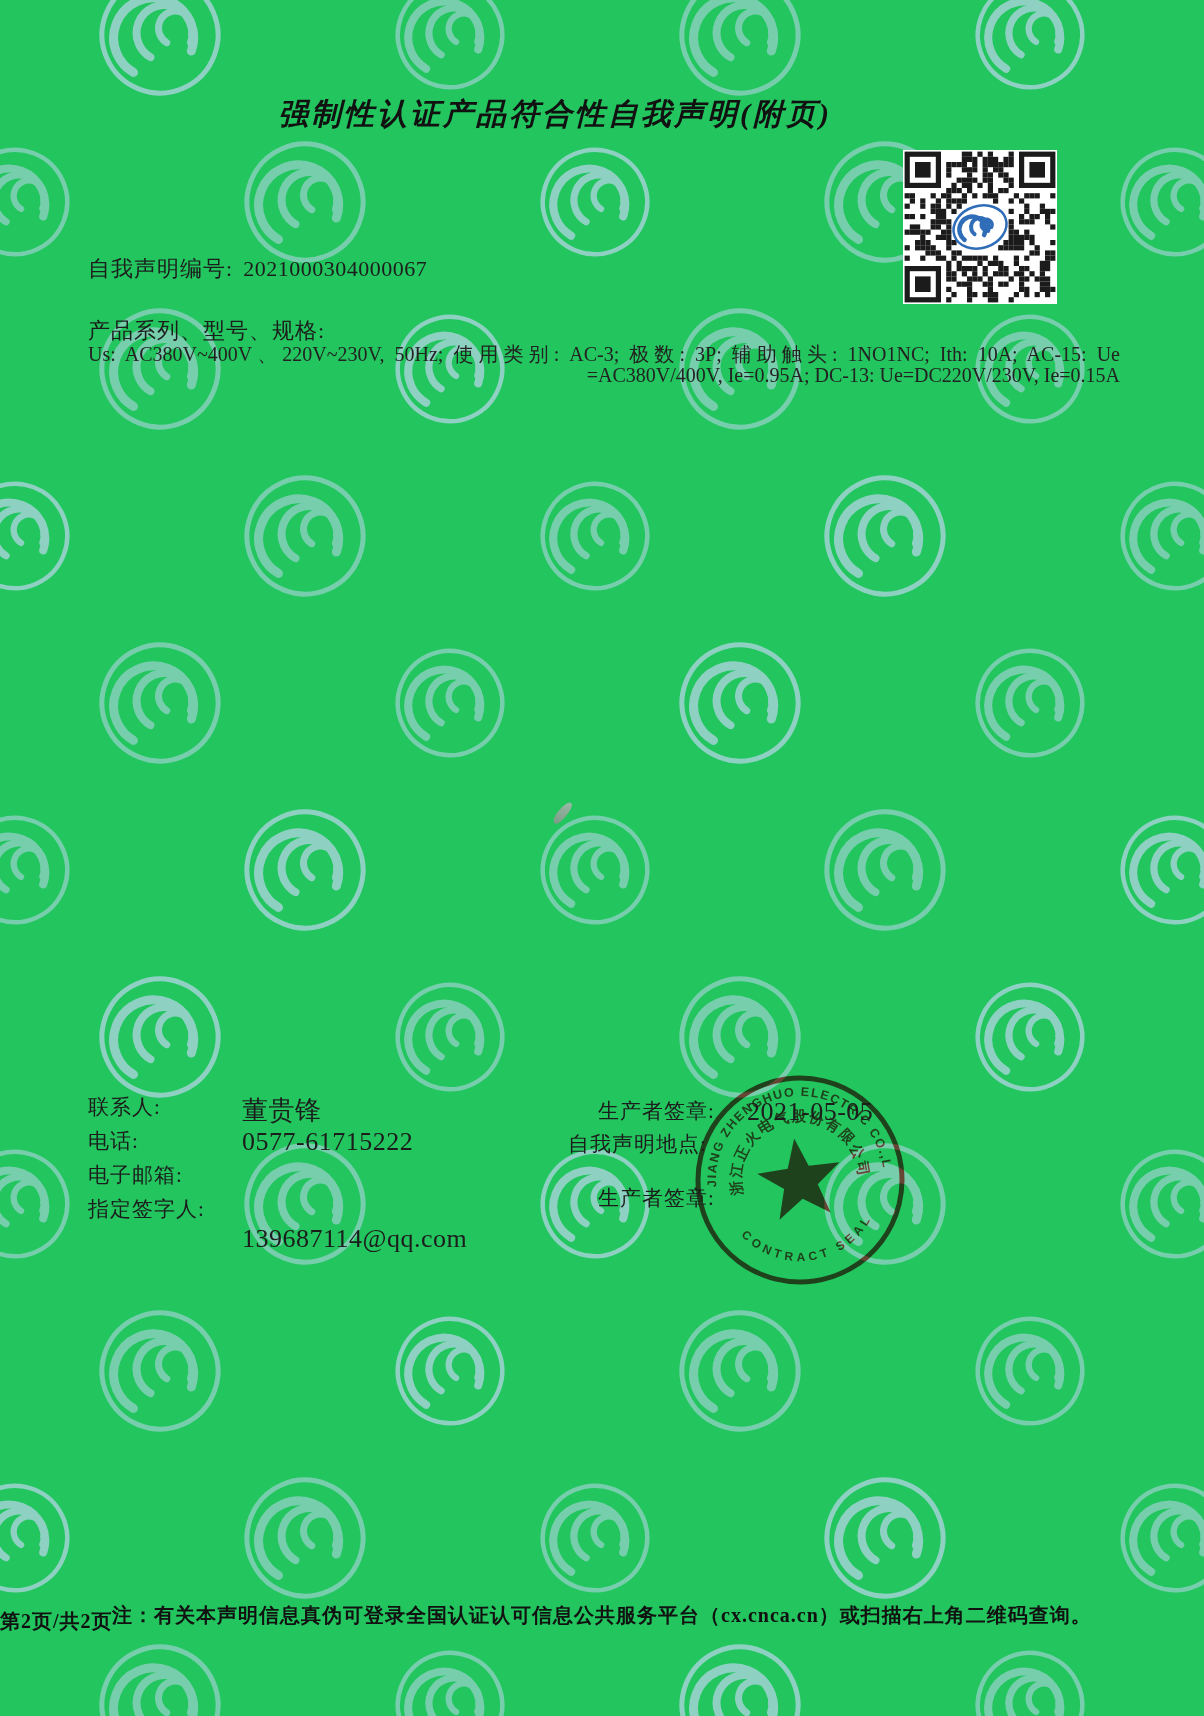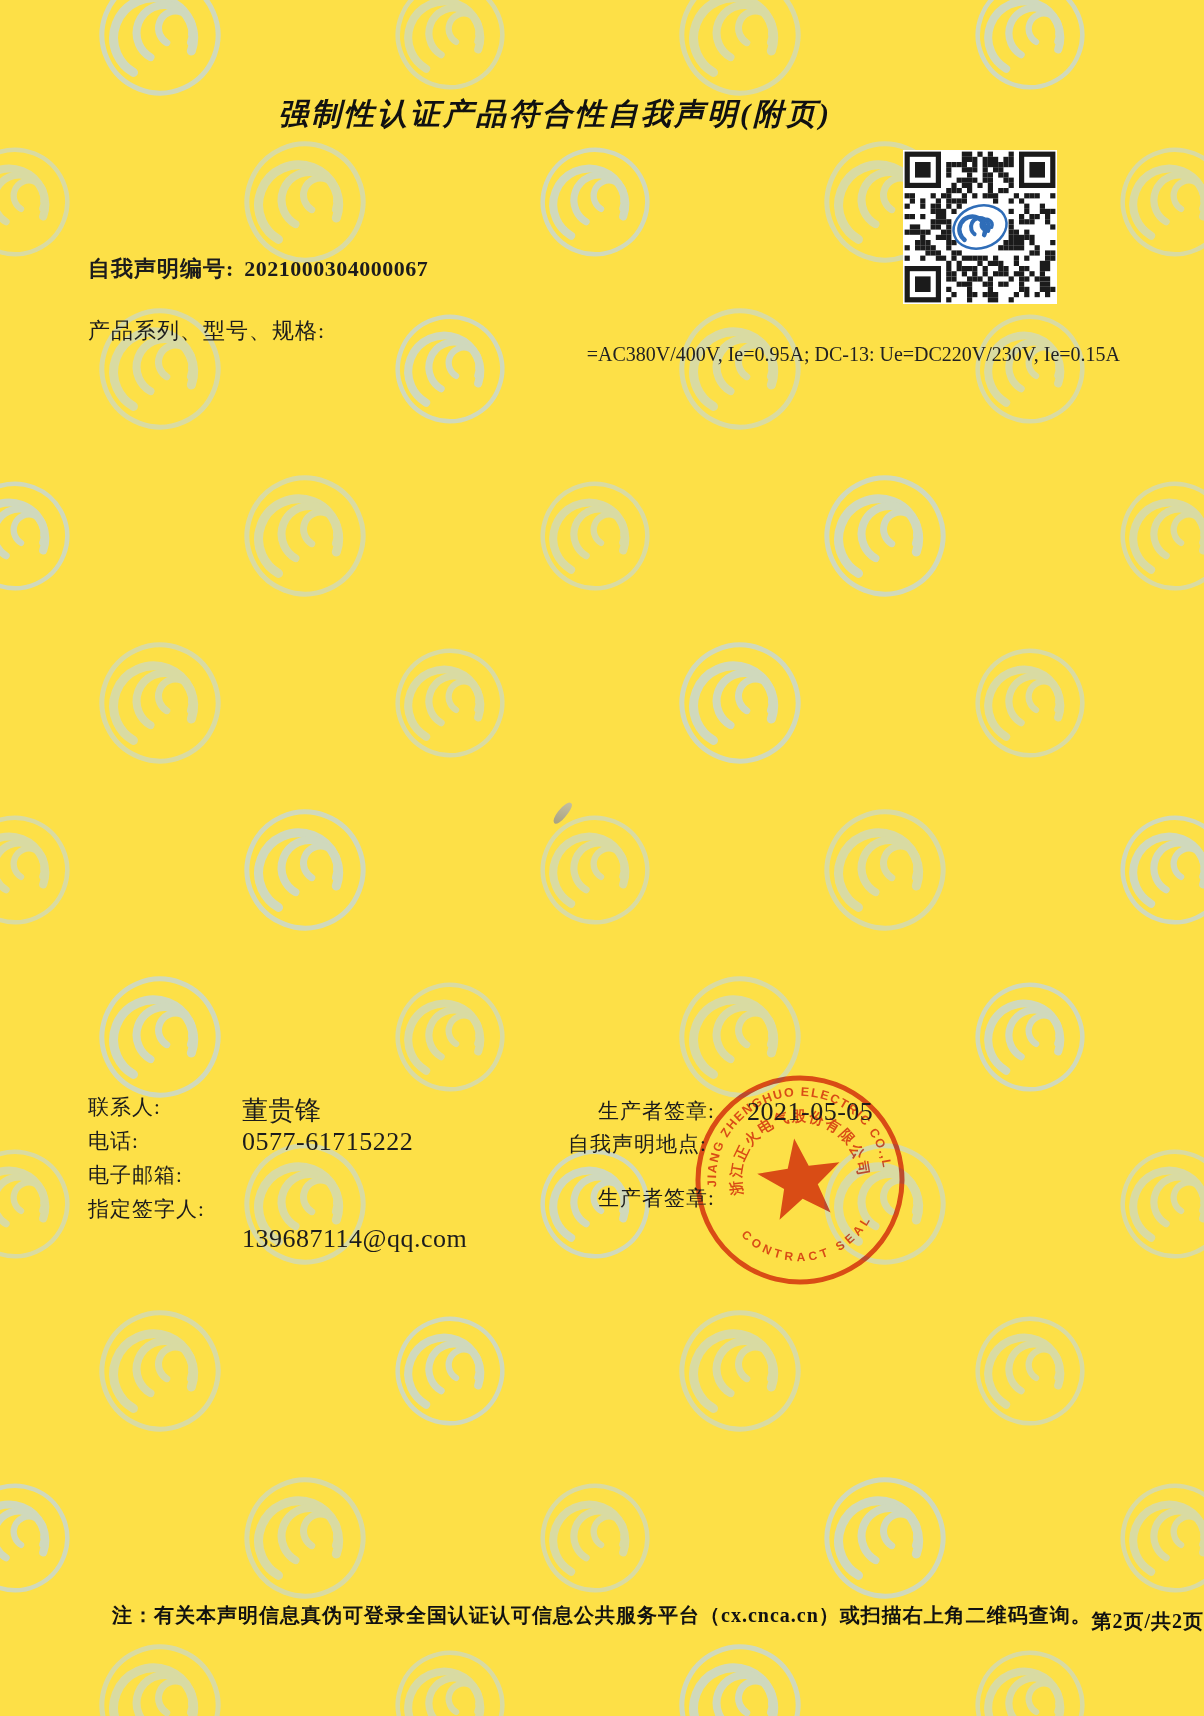--- a/index.html
+++ b/index.html
@@ -1,42 +1,42 @@
 <!DOCTYPE html>
 <html><head>
 <meta charset="utf-8">
 <style>
   html,body{margin:0;padding:0;background:#888;}
   .page{
     position:relative;width:1204px;height:1716px;margin:0 auto;
-    background:#fde047;overflow:hidden;
+    background:#22c55e;overflow:hidden;
     font-family:"Liberation Serif","DejaVu Serif",serif;color:#1c1c1c;
   }
   .wm{position:absolute;pointer-events:none;}
   .doc-title{
     position:absolute;left:0;top:94px;width:1110px;text-align:center;
     font-size:30px;font-weight:bold;font-style:italic;letter-spacing:3px;color:#111;
   }
-  .decl-no{position:absolute;left:88px;top:254px;font-size:22px;font-weight:bold;letter-spacing:1px;text-align:center;}
+  .decl-no{position:absolute;left:88px;top:254px;font-size:22px;font-weight:normal;letter-spacing:1px;text-align:center;}
   .decl-no .num{margin-left:10px;letter-spacing:0.5px;}
   .product-label{position:absolute;left:88px;top:316px;font-size:22px;letter-spacing:1px;}
   .spec-block{position:absolute;left:88px;top:344px;width:1032px;font-size:20px;line-height:20.5px;color:#222;}
   .spec-line{white-space:nowrap;text-align:right;}
   .spec-line.justify{text-align:justify;text-align-last:justify;white-space:normal;}
   .qr-wrap{position:absolute;left:903px;top:150px;width:154px;height:154px;}
   .field-label{position:absolute;font-size:21px;letter-spacing:1px;white-space:nowrap;}
   .field-value{position:absolute;font-size:26px;letter-spacing:0.5px;white-space:nowrap;}
   .over-stamp{z-index:5;}
   .stamp{position:absolute;left:683px;top:1063px;width:234px;height:234px;z-index:4;mix-blend-mode:multiply;}
   .footer-note{
     position:absolute;left:0;top:1578px;width:1204px;text-align:center;
     font-size:20px;font-weight:bold;letter-spacing:1px;color:#111;margin-top:24px;
   }
   .page-indicator{
-    position:absolute;left:0;top:1608px;width:1204px;text-align:right;
+    position:absolute;left:0;top:1608px;width:1204px;text-align:left;
     font-size:20px;font-weight:bold;letter-spacing:1px;color:#111;
   }
   .speck{
     position:absolute;left:558px;top:800px;width:9px;height:26px;z-index:3;
     border-radius:60% 40% 50% 50%;background:linear-gradient(160deg,#b9b9b9,#8f8f8f);
     transform:rotate(38deg);opacity:0.8;
   }
 </style>
 </head>
 <body>
@@ -730,20 +730,21 @@
       </svg>
   </div>
 
   <div class="decl-no">
     <span>自我声明编号:</span><span class="num">2021000304000067</span>
   </div>
 
   <div class="product-label">产品系列、型号、规格:</div>
 
   <div class="spec-block">
+    <div class="spec-line justify">Us: AC380V~400V、220V~230V, 50Hz; 使用类别: AC-3; 极数: 3P; 辅助触头: 1NO1NC; Ith: 10A; AC-15: Ue</div>
     <div class="spec-line">=AC380V/400V, Ie=0.95A; DC-13: Ue=DC220V/230V, Ie=0.15A</div>
   </div>
 
   <div class="field-label" style="left:88px;top:1093px;">联系人:</div>
   <div class="field-value" style="left:242px;top:1093px;">董贵锋</div>
 
   <div class="field-label" style="left:88px;top:1127px;">电话:</div>
   <div class="field-value" style="left:242px;top:1127px;">0577-61715222</div>
 
   <div class="field-label" style="left:88px;top:1161px;">电子邮箱:</div>

